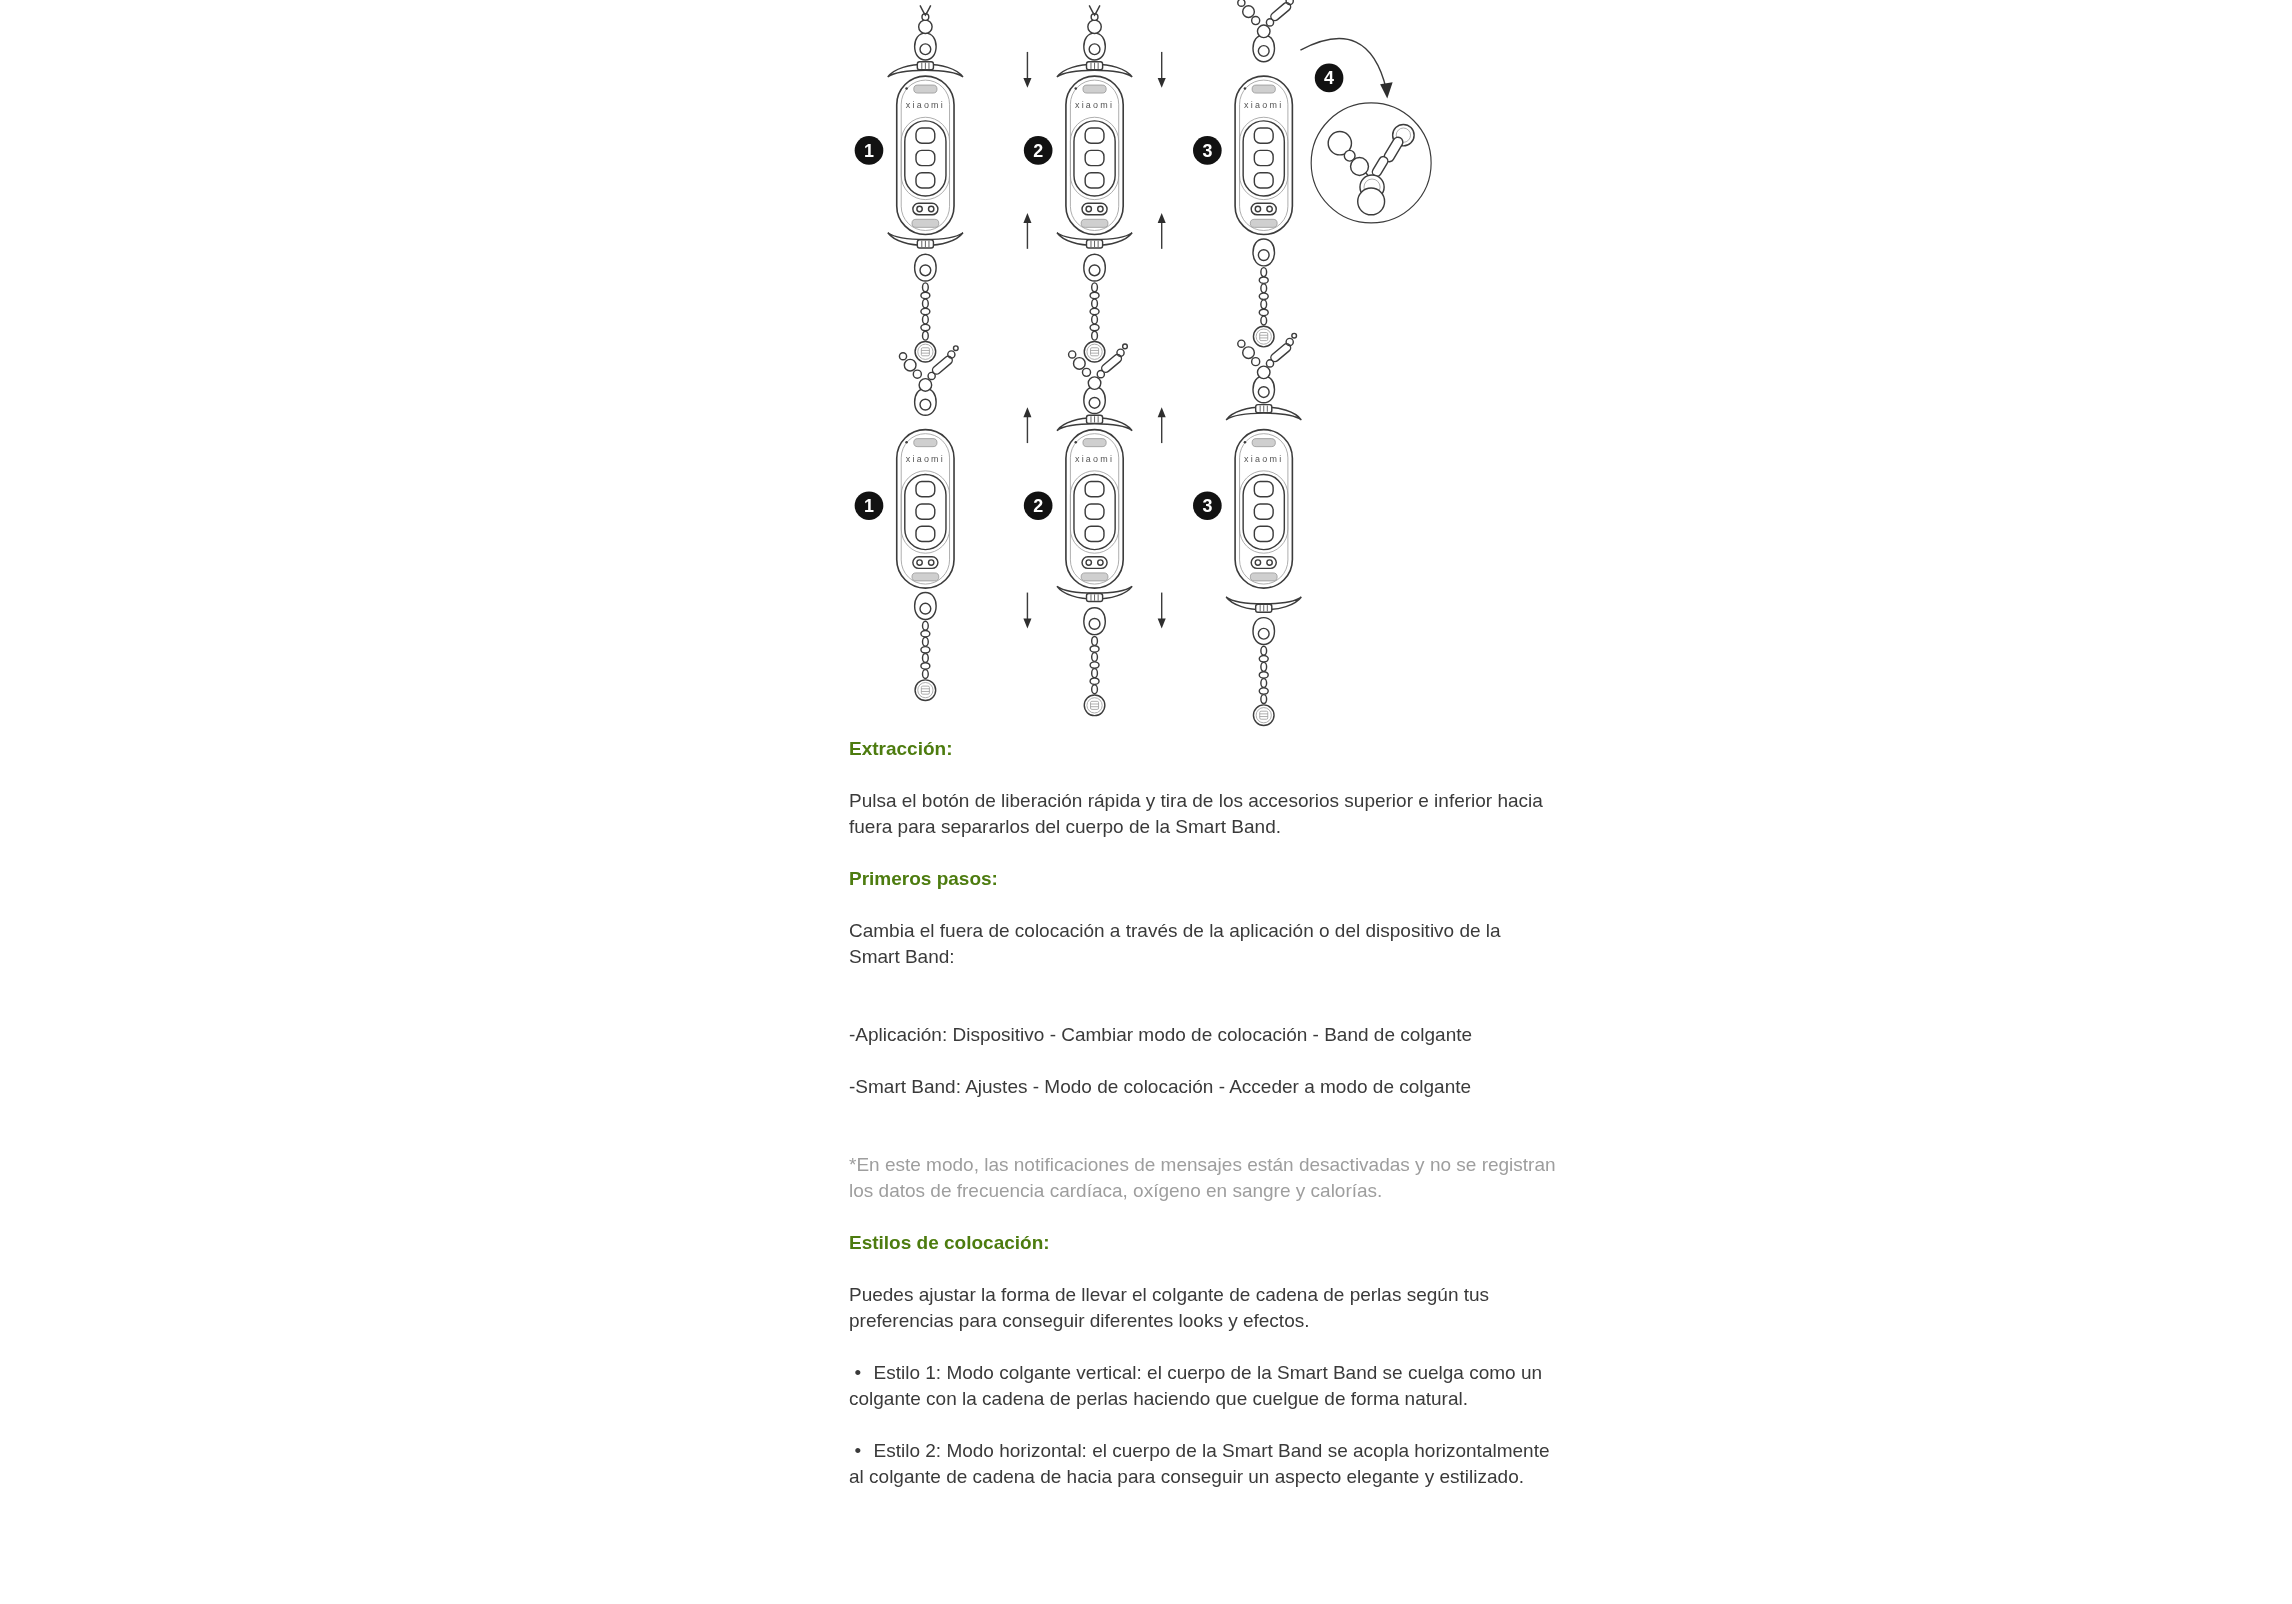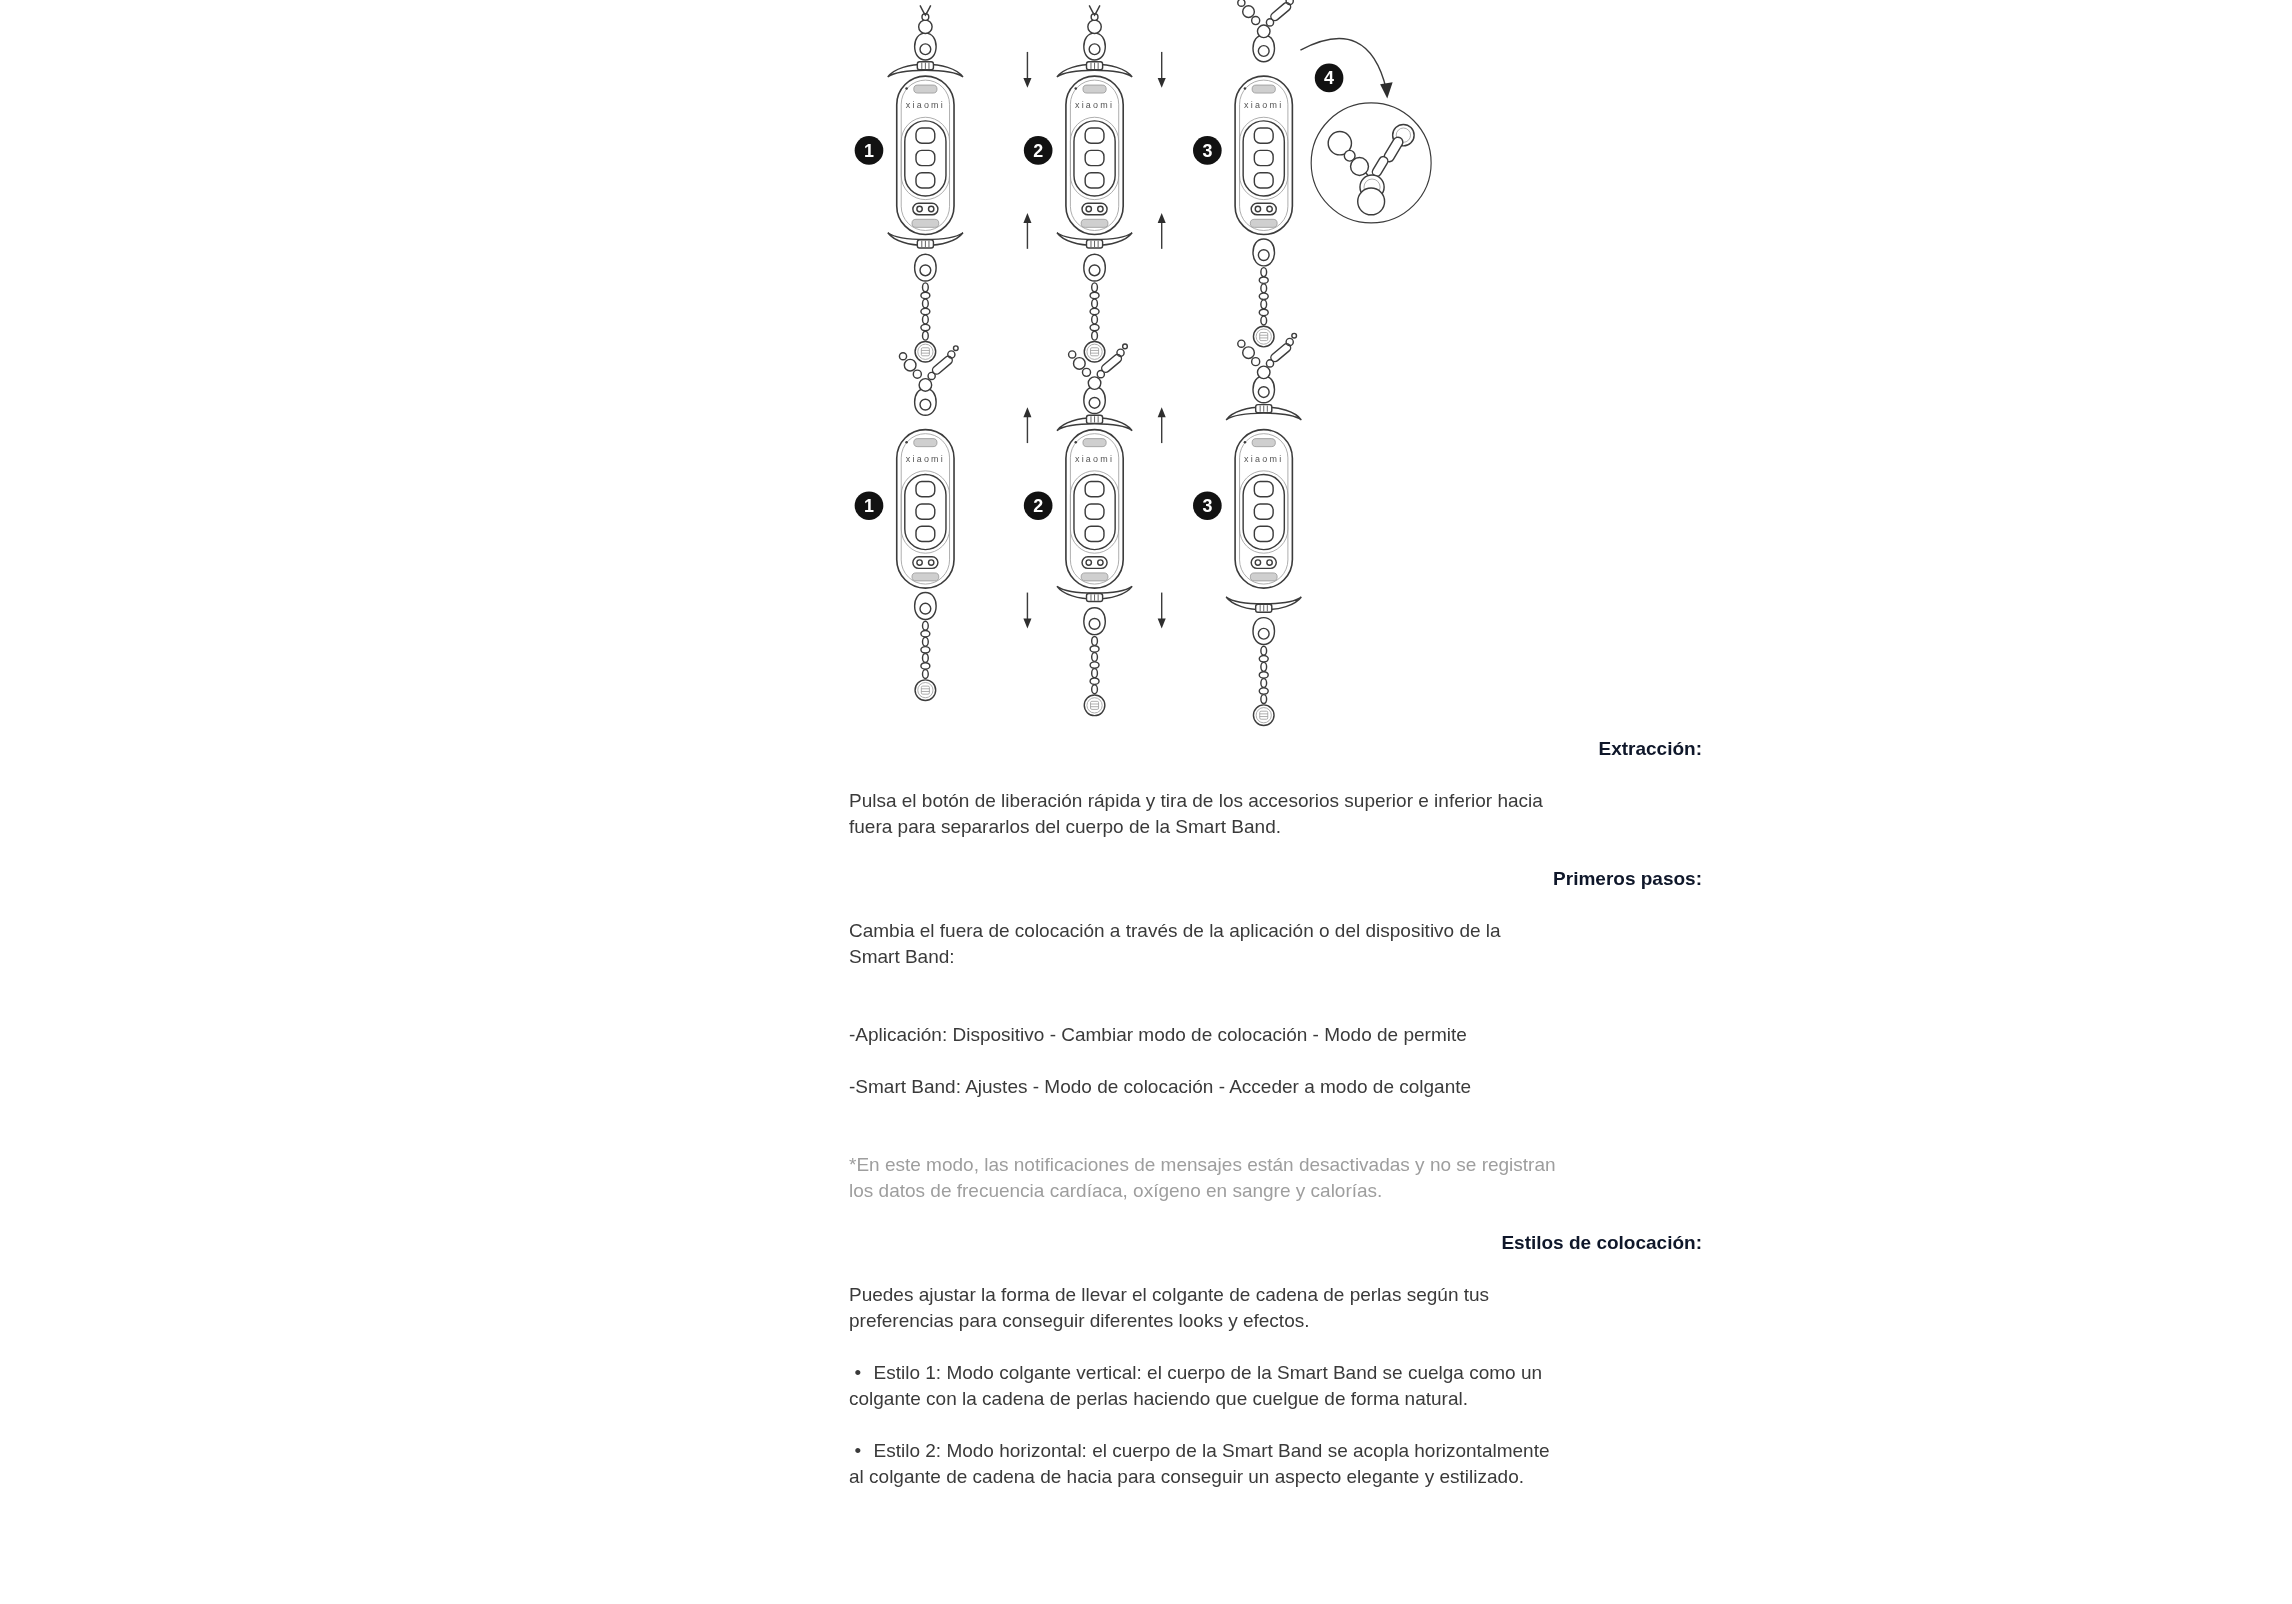--- a/index.html
+++ b/index.html
@@ -22,21 +22,21 @@
   .badgeC{fill:#121212;}
   .badgeT{fill:#ffffff;font-weight:bold;font-size:20px;text-anchor:middle;
           font-family:"Liberation Sans",sans-serif;}
   .logo{font-size:10px;letter-spacing:2.5px;text-anchor:middle;fill:#555;
         font-family:"Liberation Sans",sans-serif;}
 
   
   .content{position:absolute;left:849px;top:736px;width:853px;
            font-size:19px;line-height:26px;color:#3a3a3a;}
   .block{margin:0 0 26px 0;white-space:pre-line;}
-  .heading{font-weight:bold;color:#0f172a;text-align:right;}
+  .heading{font-weight:bold;color:#4d7c0f;}
   .muted{color:#9e9e9e;margin-top:25px;}
   .bullet-item .bullet{display:inline-block;margin:0 12.5px 0 5.4px;}
 </style>
 </head>
 <body>
 
 <div class="page">
 
   <div class="figures">
     <svg viewBox="0 0 750 820" xmlns="http://www.w3.org/2000/svg">
@@ -228,21 +228,21 @@
   <div class="content">
     <div class="block heading">Extracción:</div>
     <div class="block">Pulsa el botón de liberación rápida y tira de los accesorios superior e inferior hacia
 fuera para separarlos del cuerpo de la Smart Band.</div>
 
     <div class="block heading">Primeros pasos:</div>
     <div class="block">Cambia el fuera de colocación a través de la aplicación o del dispositivo de la
 Smart Band:</div>
 
     <div class="block">
-      <div>-Aplicación: Dispositivo - Cambiar modo de colocación - Modo de permite</div>
+      <div>-Aplicación: Dispositivo - Cambiar modo de colocación - Band de colgante</div>
       <div>-Smart Band: Ajustes - Modo de colocación - Acceder a modo de colgante</div>
     </div>
 
     <div class="block muted">*En este modo, las notificaciones de mensajes están desactivadas y no se registran
 los datos de frecuencia cardíaca, oxígeno en sangre y calorías.</div>
 
     <div class="block heading">Estilos de colocación:</div>
     <div class="block">Puedes ajustar la forma de llevar el colgante de cadena de perlas según tus
 preferencias para conseguir diferentes looks y efectos.</div>
 

